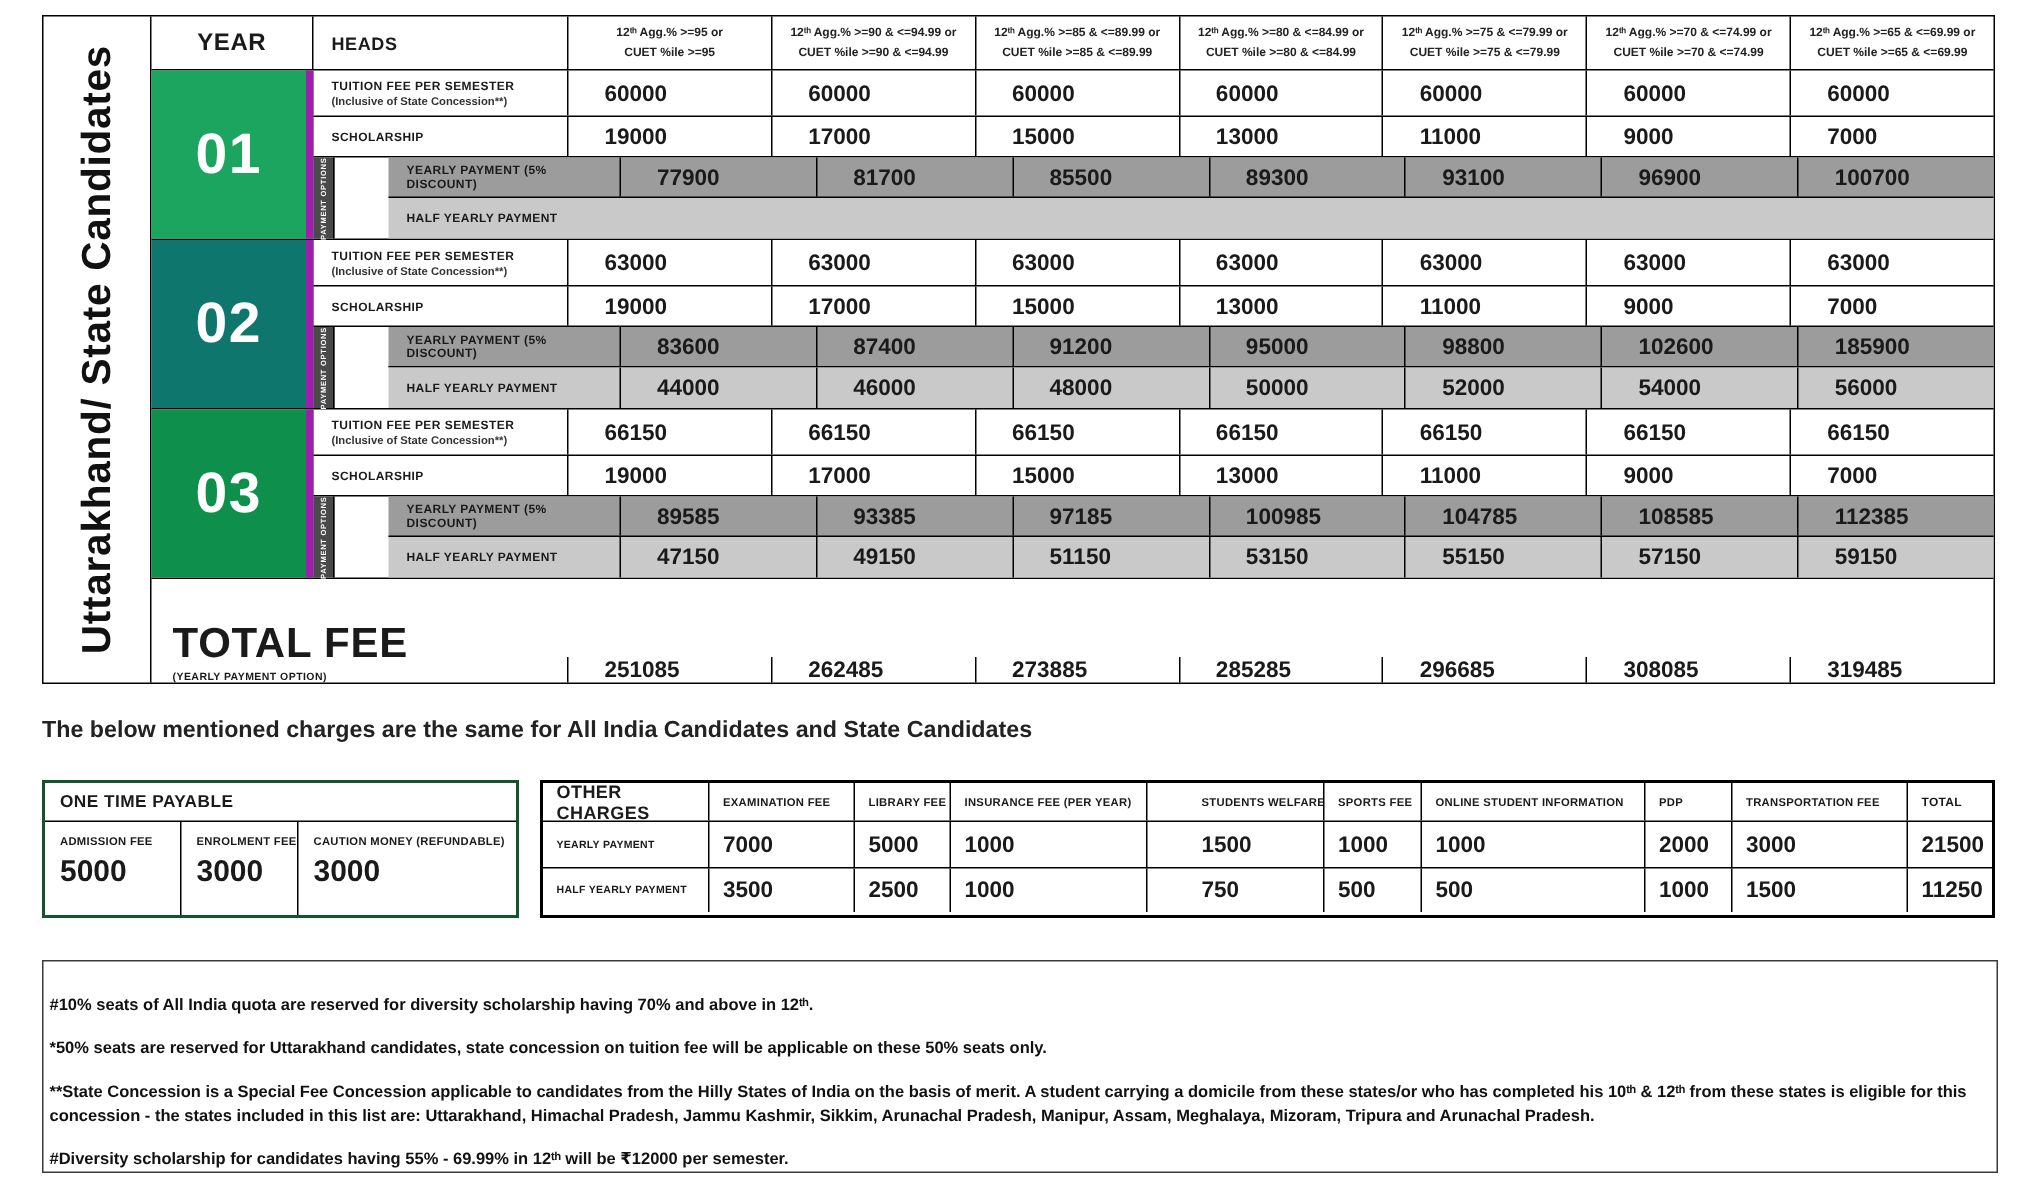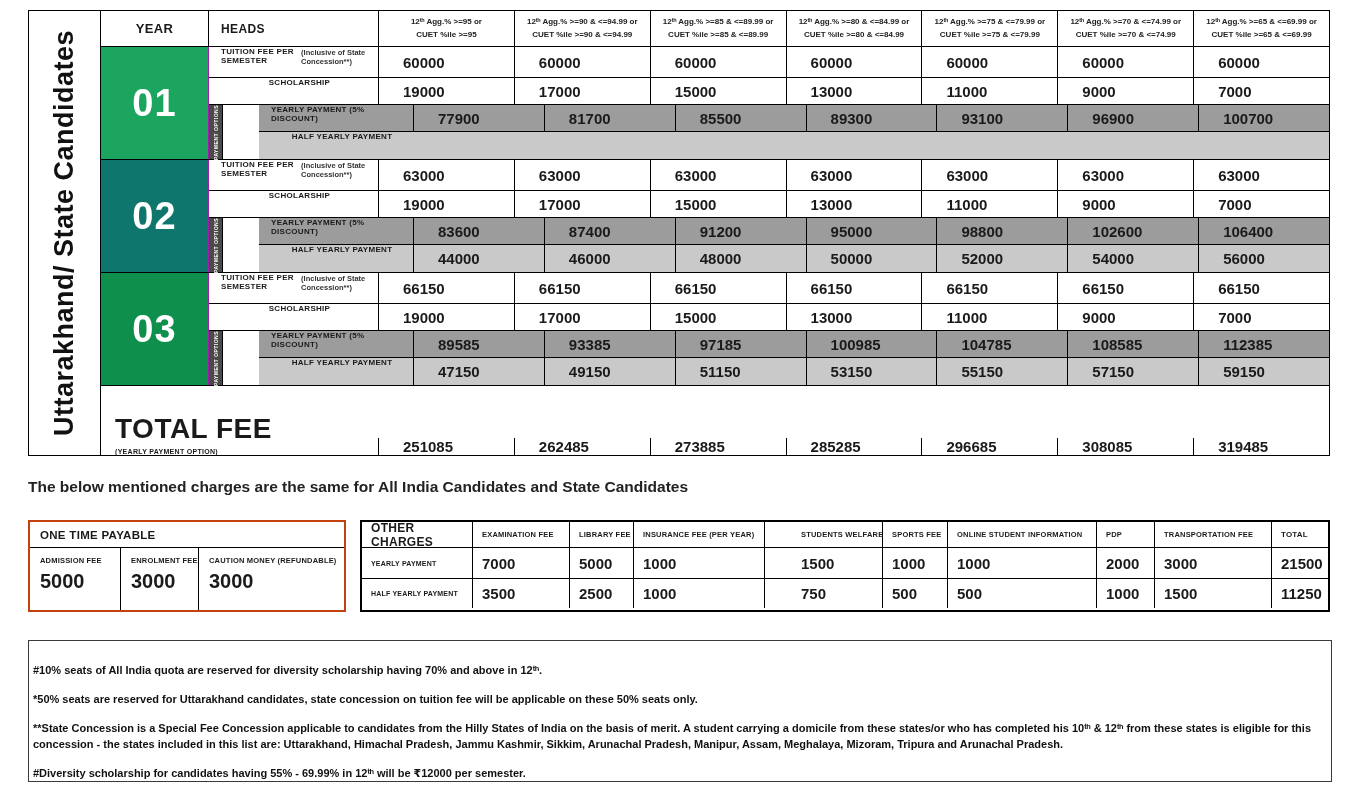--- a/index.html
+++ b/index.html
@@ -10,37 +10,37 @@
   
   .fee-table { position:absolute; left:28px; top:10px; width:1302px; height:446px;
                border:1.5px solid #000; display:flex; background:#fff; }
   .sidebar { width:72px; border-right:1px solid #000; display:flex; align-items:center; justify-content:center; }
   .sidebar-text { writing-mode:vertical-rl; transform:rotate(180deg); font-size:27px; font-weight:bold;
                   letter-spacing:.5px; white-space:nowrap; color:#111; }
   .tbl-right { flex:1; display:flex; flex-direction:column; }
 
   .hdr-row { height:36px; display:flex; border-bottom:1px solid #000; }
   .hdr-year { width:108px; display:flex; align-items:center; justify-content:center;
-              font-size:13px; font-weight:bold; border-right:1px solid #000; letter-spacing:.4px; }
+              font-size:16px; font-weight:bold; border-right:1px solid #000; letter-spacing:.4px; }
   .hdr-heads { width:169px; display:flex; align-items:center; padding-left:12px;
                font-size:12px; font-weight:bold; letter-spacing:.4px; }
   .cells { flex:1; display:flex; min-width:0; }
   .bracket { flex:1; border-left:1px solid #000; display:flex; flex-direction:column;
              align-items:center; justify-content:center; font-size:8px; font-weight:600;
              line-height:1.55; text-align:center; color:#222; }
 
   .year-block { display:flex; border-bottom:1px solid #000; }
-  .year-cell { width:108px; border-right:1px solid #a21caf; display:flex; align-items:center;
+  .year-cell { width:108px; border-right:5px solid #a21caf; display:flex; align-items:center;
                justify-content:center; font-size:38px; font-weight:bold; color:#fff; letter-spacing:1px; }
   .g1 { background:#1CA55E; } .g2 { background:#0f766e; } .g3 { background:#0F8F4C; }
   .block-rows { flex:1; display:flex; flex-direction:column; min-width:0; }
   .frow { display:flex; min-width:0; }
   .frow.b { border-bottom:1px solid #000; }
   .r-tuition { height:31px; } .r-schol { height:27px; }
-  .hlabel { width:169px; display:flex; justify-content:center; padding-left:12px; }
+  .hlabel { width:169px; display:flex; flex-direction:column; justify-content:center; padding-left:12px; }
   .hl1 { font-size:8px; font-weight:bold; letter-spacing:.3px; }
   .hl2 { font-size:7.5px; font-weight:600; color:#333; margin-top:1px; }
   .hl-one { font-size:8px; font-weight:bold; letter-spacing:.3px; }
   .num { flex:1; border-left:1px solid #000; display:flex; align-items:center;
          padding-left:24px; font-size:15px; font-weight:bold; min-width:0; }
 
   .payment-rows { display:flex; height:54px;gap:36px; }
   .strip { width:14px; background:#4A4A4A; border-right:1px solid #000; display:flex;
            align-items:center; justify-content:center; }
   .strip-text { writing-mode:vertical-rl; transform:rotate(180deg); color:#fff; font-size:5px;
@@ -53,21 +53,21 @@
   .total-row { flex:1; display:flex;align-items:flex-end; }
   .total-label { width:277px; display:flex; flex-direction:column; justify-content:center; padding-left:14px; }
   .total-title { font-size:28px; font-weight:800; letter-spacing:.5px; }
   .total-sub { font-size:7px; font-weight:bold; margin-top:3px; letter-spacing:.3px; }
   .total-row .num { align-items:center; }
 
   
   .mid-note { position:absolute; left:28px; top:478px; font-size:15.5px; font-weight:bold; color:#222; }
 
   
-  .otp { position:absolute; left:28px; top:520px; width:318px; height:92px; border:2px solid #c2410c; background:#fff; }
+  .otp { position:absolute; left:28px; top:520px; width:318px; height:92px; border:2px solid #14532d; background:#fff; }
   .otp-hdr { height:26px; border-bottom:1px solid #000; display:flex; align-items:center;
              padding-left:10px; font-size:11.5px; font-weight:bold; letter-spacing:.3px; }
   .otp-body { display:flex; height:62px; }
   .otp-cell { padding:8px 0 0 10px; }
   .otp-c1 { width:90px; } .otp-c2 { width:78px; border-left:1px solid #000; } .otp-c3 { flex:1; border-left:1px solid #000; }
   .otp-lab { font-size:7.5px; font-weight:bold; letter-spacing:.2px; }
   .otp-val { font-size:20px; font-weight:800; margin-top:5px; }
 
   
   .oc { position:absolute; left:360px; top:520px; width:970px; height:92px; border:2px solid #000; background:#fff; }
@@ -238,21 +238,21 @@
                     <div class="hlabel">
                       <div class="hl-one">YEARLY PAYMENT (5% DISCOUNT)</div>
                     </div>
                     <div class="cells">
                       <div class="num">83600</div>
                       <div class="num">87400</div>
                       <div class="num">91200</div>
                       <div class="num">95000</div>
                       <div class="num">98800</div>
                       <div class="num">102600</div>
-                      <div class="num">106400</div>
+                      <div class="num">185900</div>
                     </div>
                   </div>
                   <div class="frow r-half">
                     <div class="hlabel">
                       <div class="hl-one">HALF YEARLY PAYMENT</div>
                     </div>
                     <div class="cells">
                       <div class="num">44000</div>
                       <div class="num">46000</div>
                       <div class="num">48000</div>

